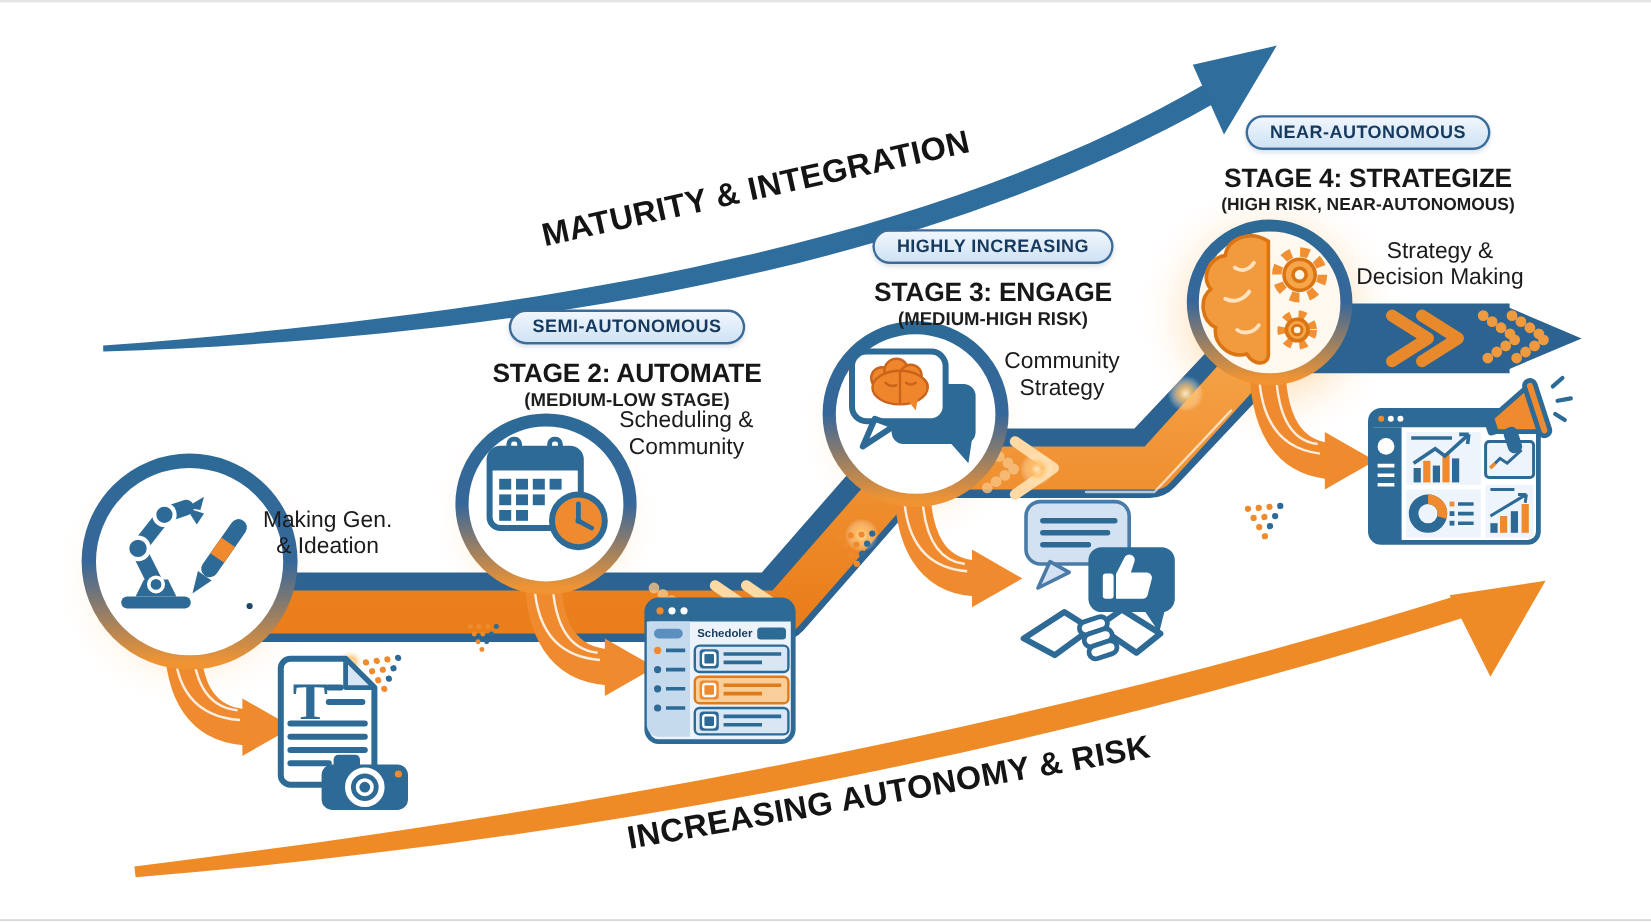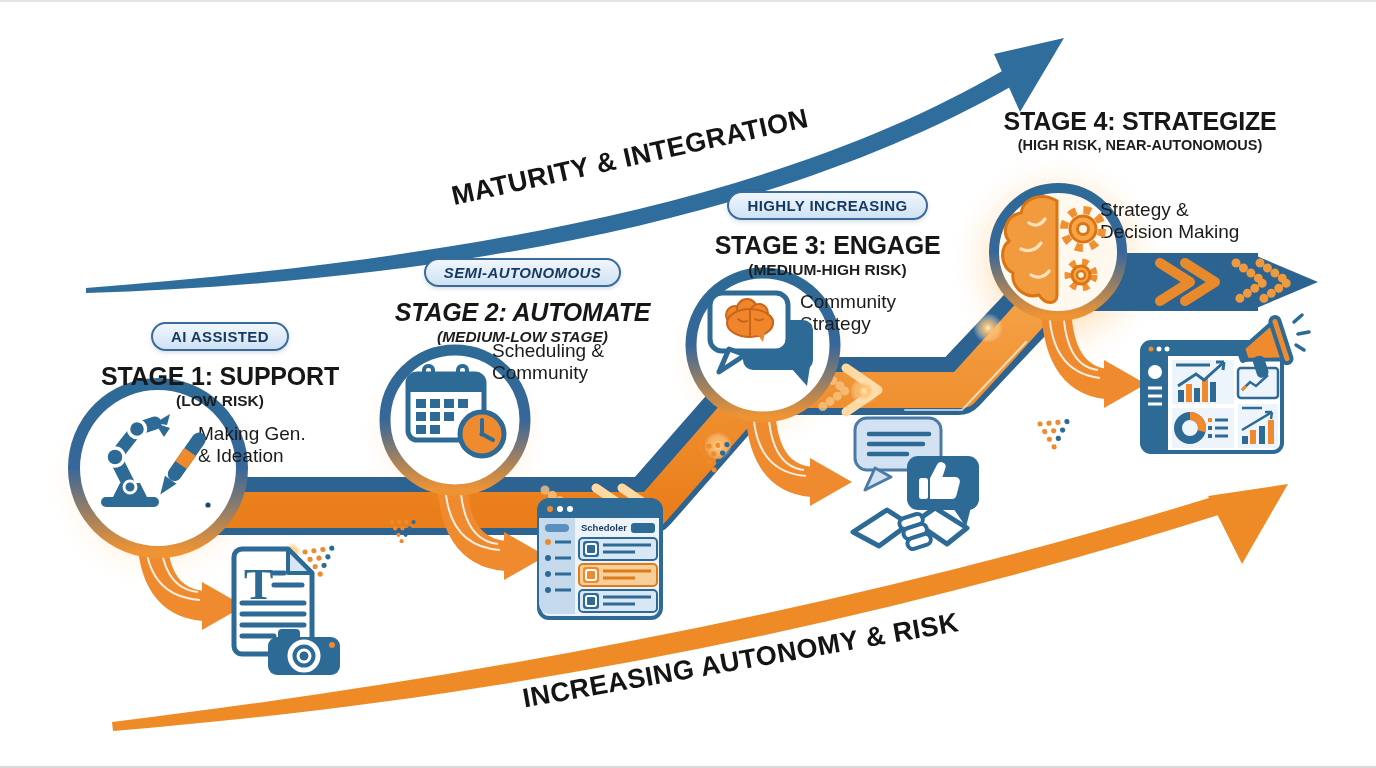--- a/index.html
+++ b/index.html
@@ -7,23 +7,23 @@
           font-family:"Liberation Sans", sans-serif;}
   .canvas::before{content:"";position:absolute;left:0;top:0;width:100%;height:2px;background:#e4e4e4;}
   .canvas::after{content:"";position:absolute;left:0;bottom:0;width:100%;height:2px;background:#d9d9d9;}
   svg.bg{position:absolute;left:0;top:0;}
   .icon{position:absolute;}
   .stage-block{position:absolute;display:flex;flex-direction:column;align-items:center;text-align:center;z-index:6;}
   .pill{display:inline-block;padding:4px 18px;border-radius:999px;
         border:2.5px solid #3a6b99;background:linear-gradient(#f0f6fd,#cfe2f4);
         color:#16395e;font-weight:bold;font-size:15px;letter-spacing:.4px;
         box-shadow:0 2px 4px rgba(40,80,120,.18);white-space:nowrap;}
-  .stitle{margin-top:11px;font-size:25px;font-weight:800;color:#171717;letter-spacing:-.2px;white-space:nowrap;}
+  .stitle{margin-top:11px;font-size:22px;font-weight:800;color:#171717;letter-spacing:-.2px;white-space:nowrap;}
   .srisk{margin-top:1px;font-size:15.5px;font-weight:700;color:#1d1d1d;white-space:nowrap;}
-  .feature{position:absolute;font-size:19px;font-weight:500;color:#1b1b1b;
+  .feature{position:absolute;text-align:center;font-size:19px;font-weight:500;color:#1b1b1b;
            line-height:1.18;z-index:6;}
   .swoosh-label{position:absolute;font-size:27px;font-weight:800;color:#141414;
                 letter-spacing:.4px;text-align:center;white-space:nowrap;z-index:6;}
   .lab-top{transform:rotate(-12.5deg);}
   .lab-bottom{transform:rotate(-10deg);}
 </style>
 </head>
 <body>
 
 <div class="canvas">
@@ -152,36 +152,32 @@
   </g>
 
   <g>
     <use href="#dots" transform="translate(305,552) rotate(-8)"></use>
     <use href="#dots" transform="translate(392,522) scale(.8)"></use>
     <use href="#dots" transform="translate(700,447) rotate(-5)"></use>
     <use href="#dots" transform="translate(1040,424) rotate(-5)"></use>
   </g>
 </svg>
 
-<div class="stage-block" style="left:85px;top:322px;width:270px;">
-  <div class="pill">AI ASSISTED</div>
-  <div class="stitle">STAGE 1: SUPPORT</div>
-  <div class="srisk">(LOW RISK)</div>
-</div>
-<div class="stage-block" style="left:385px;top:258px;width:275px;font-style:italic;">
+<div class="stage-block" style="left:385px;top:258px;width:275px;">
   <div class="pill">SEMI-AUTONOMOUS</div>
   <div class="stitle">STAGE 2: AUTOMATE</div>
   <div class="srisk">(MEDIUM-LOW STAGE)</div>
 </div>
 <div class="stage-block" style="left:690px;top:191px;width:275px;">
   <div class="pill">HIGHLY INCREASING</div>
   <div class="stitle">STAGE 3: ENGAGE</div>
   <div class="srisk">(MEDIUM-HIGH RISK)</div>
 </div>
 <div class="stage-block" style="left:972px;top:96px;width:336px;">
+  <div class="pill">NEAR-AUTONOMOUS</div>
   <div class="stitle">STAGE 4: STRATEGIZE</div>
   <div class="srisk" style="font-size:14.5px">(HIGH RISK, NEAR-AUTONOMOUS)</div>
 </div>
 
 <div class="feature" style="left:198px;top:423px;width:150px;">
   <span>Making Gen.</span><br>
   <span>&amp; Ideation</span>
 </div>
 <div class="feature" style="left:492px;top:340px;width:160px;">
   <span>Scheduling &amp;</span><br>

